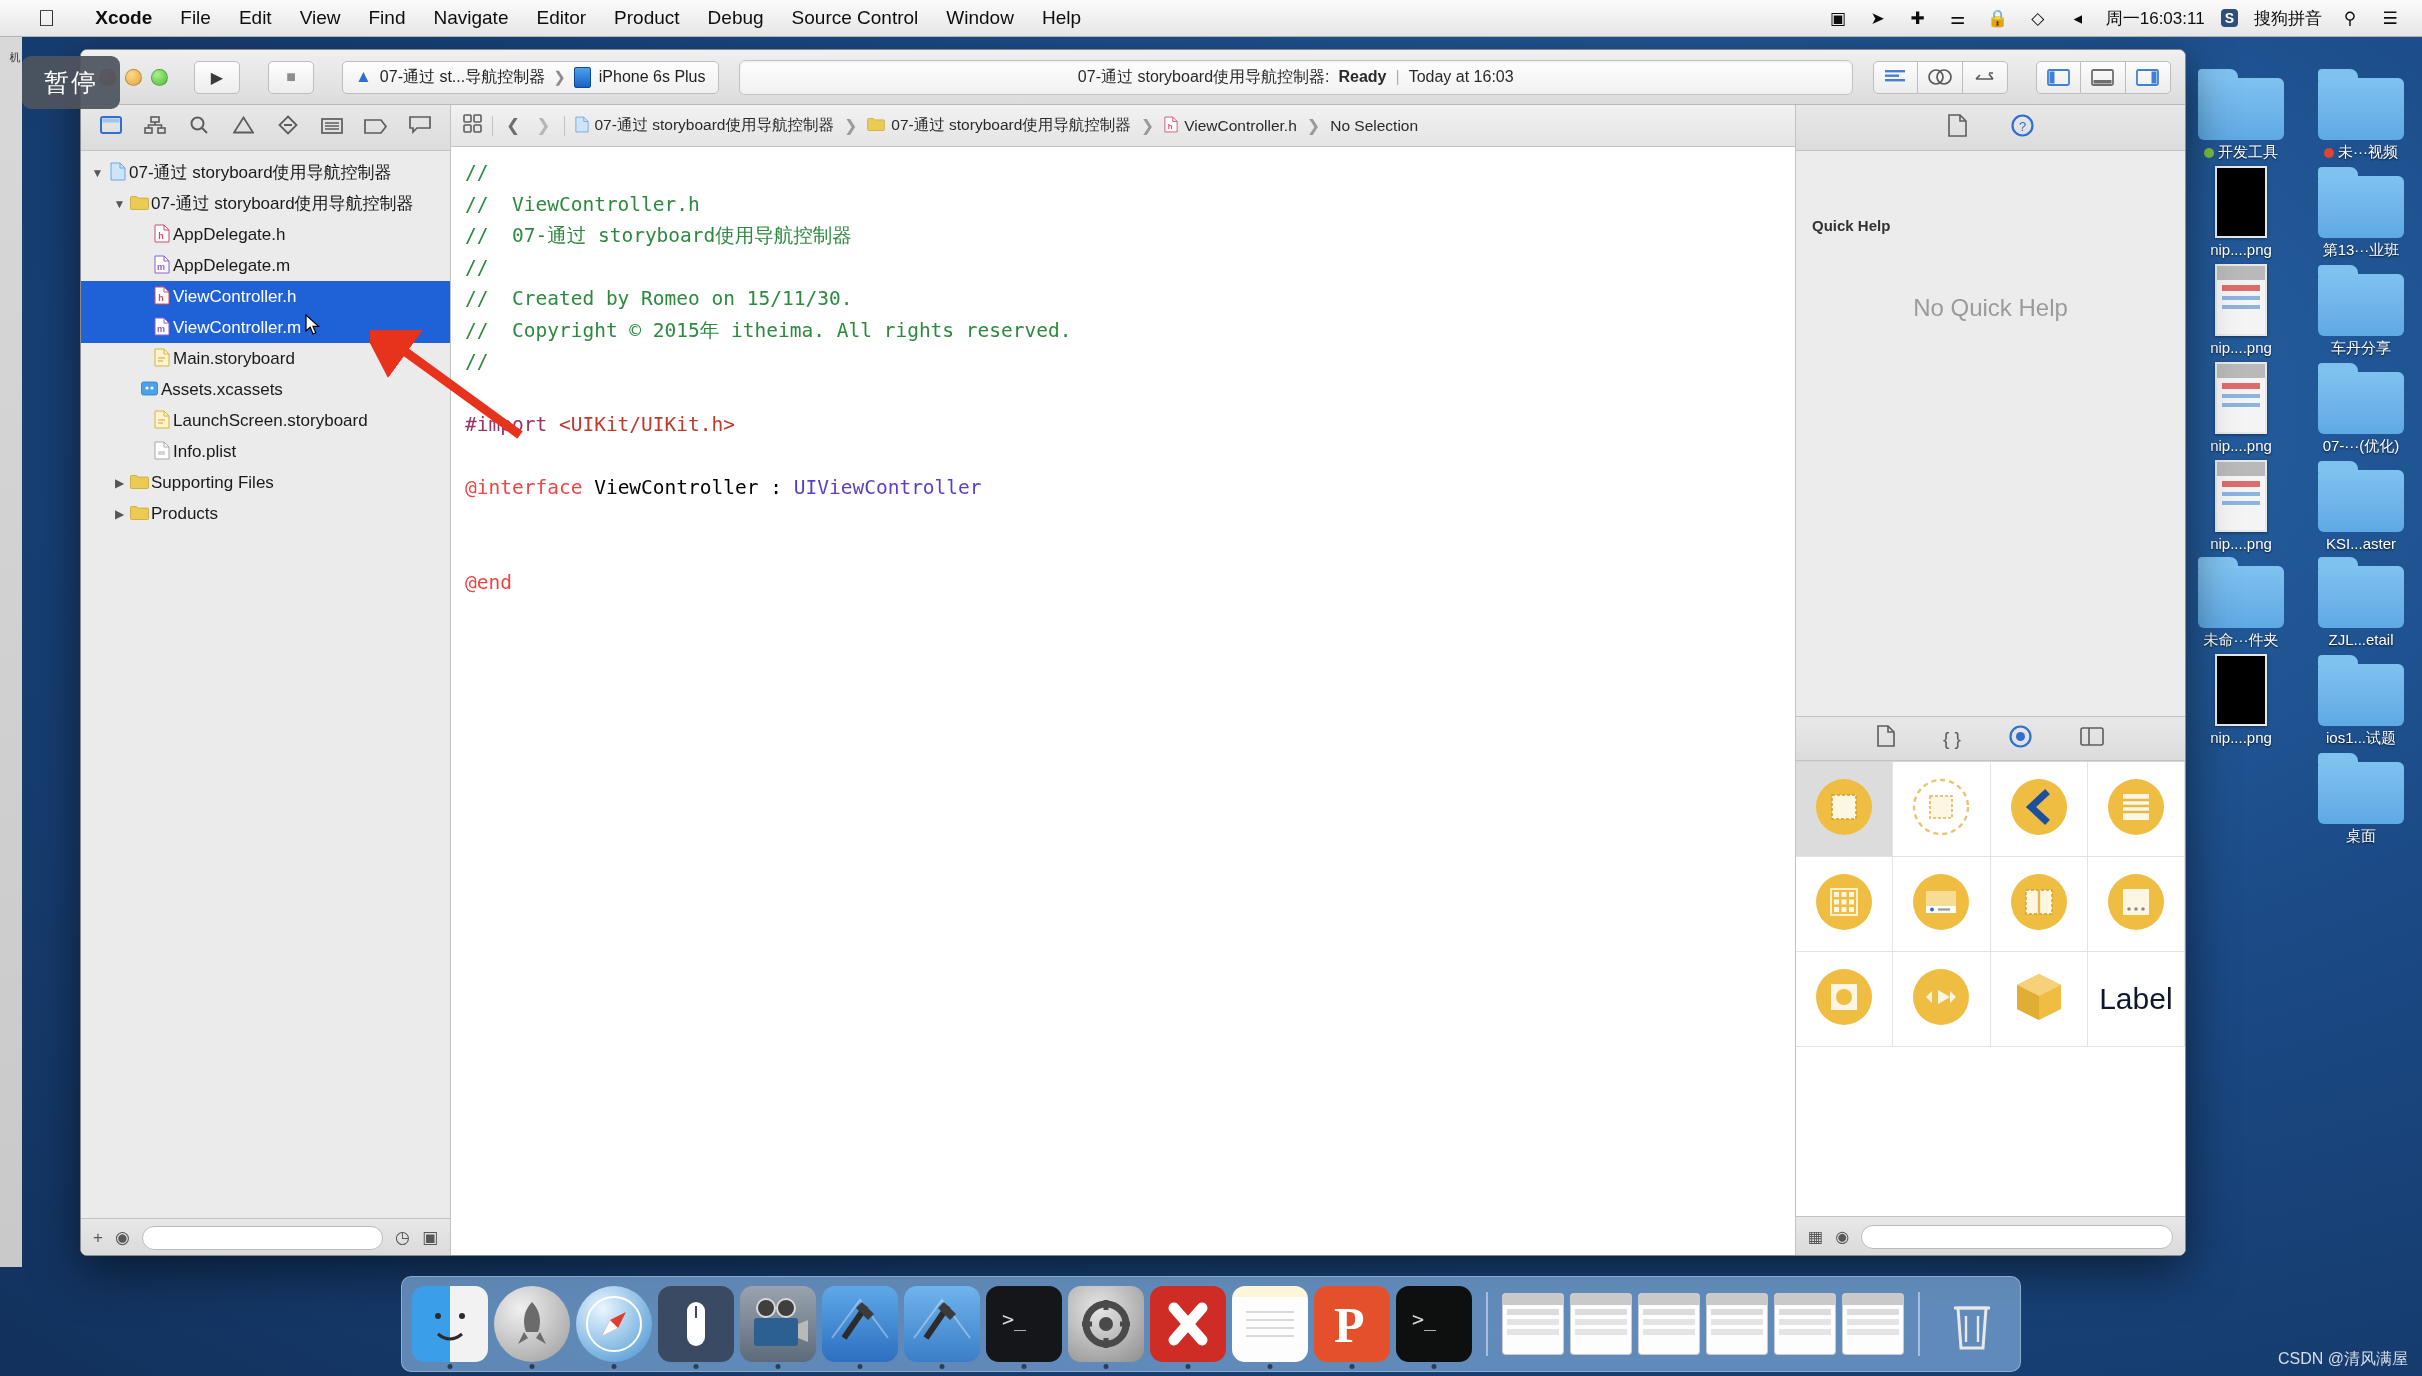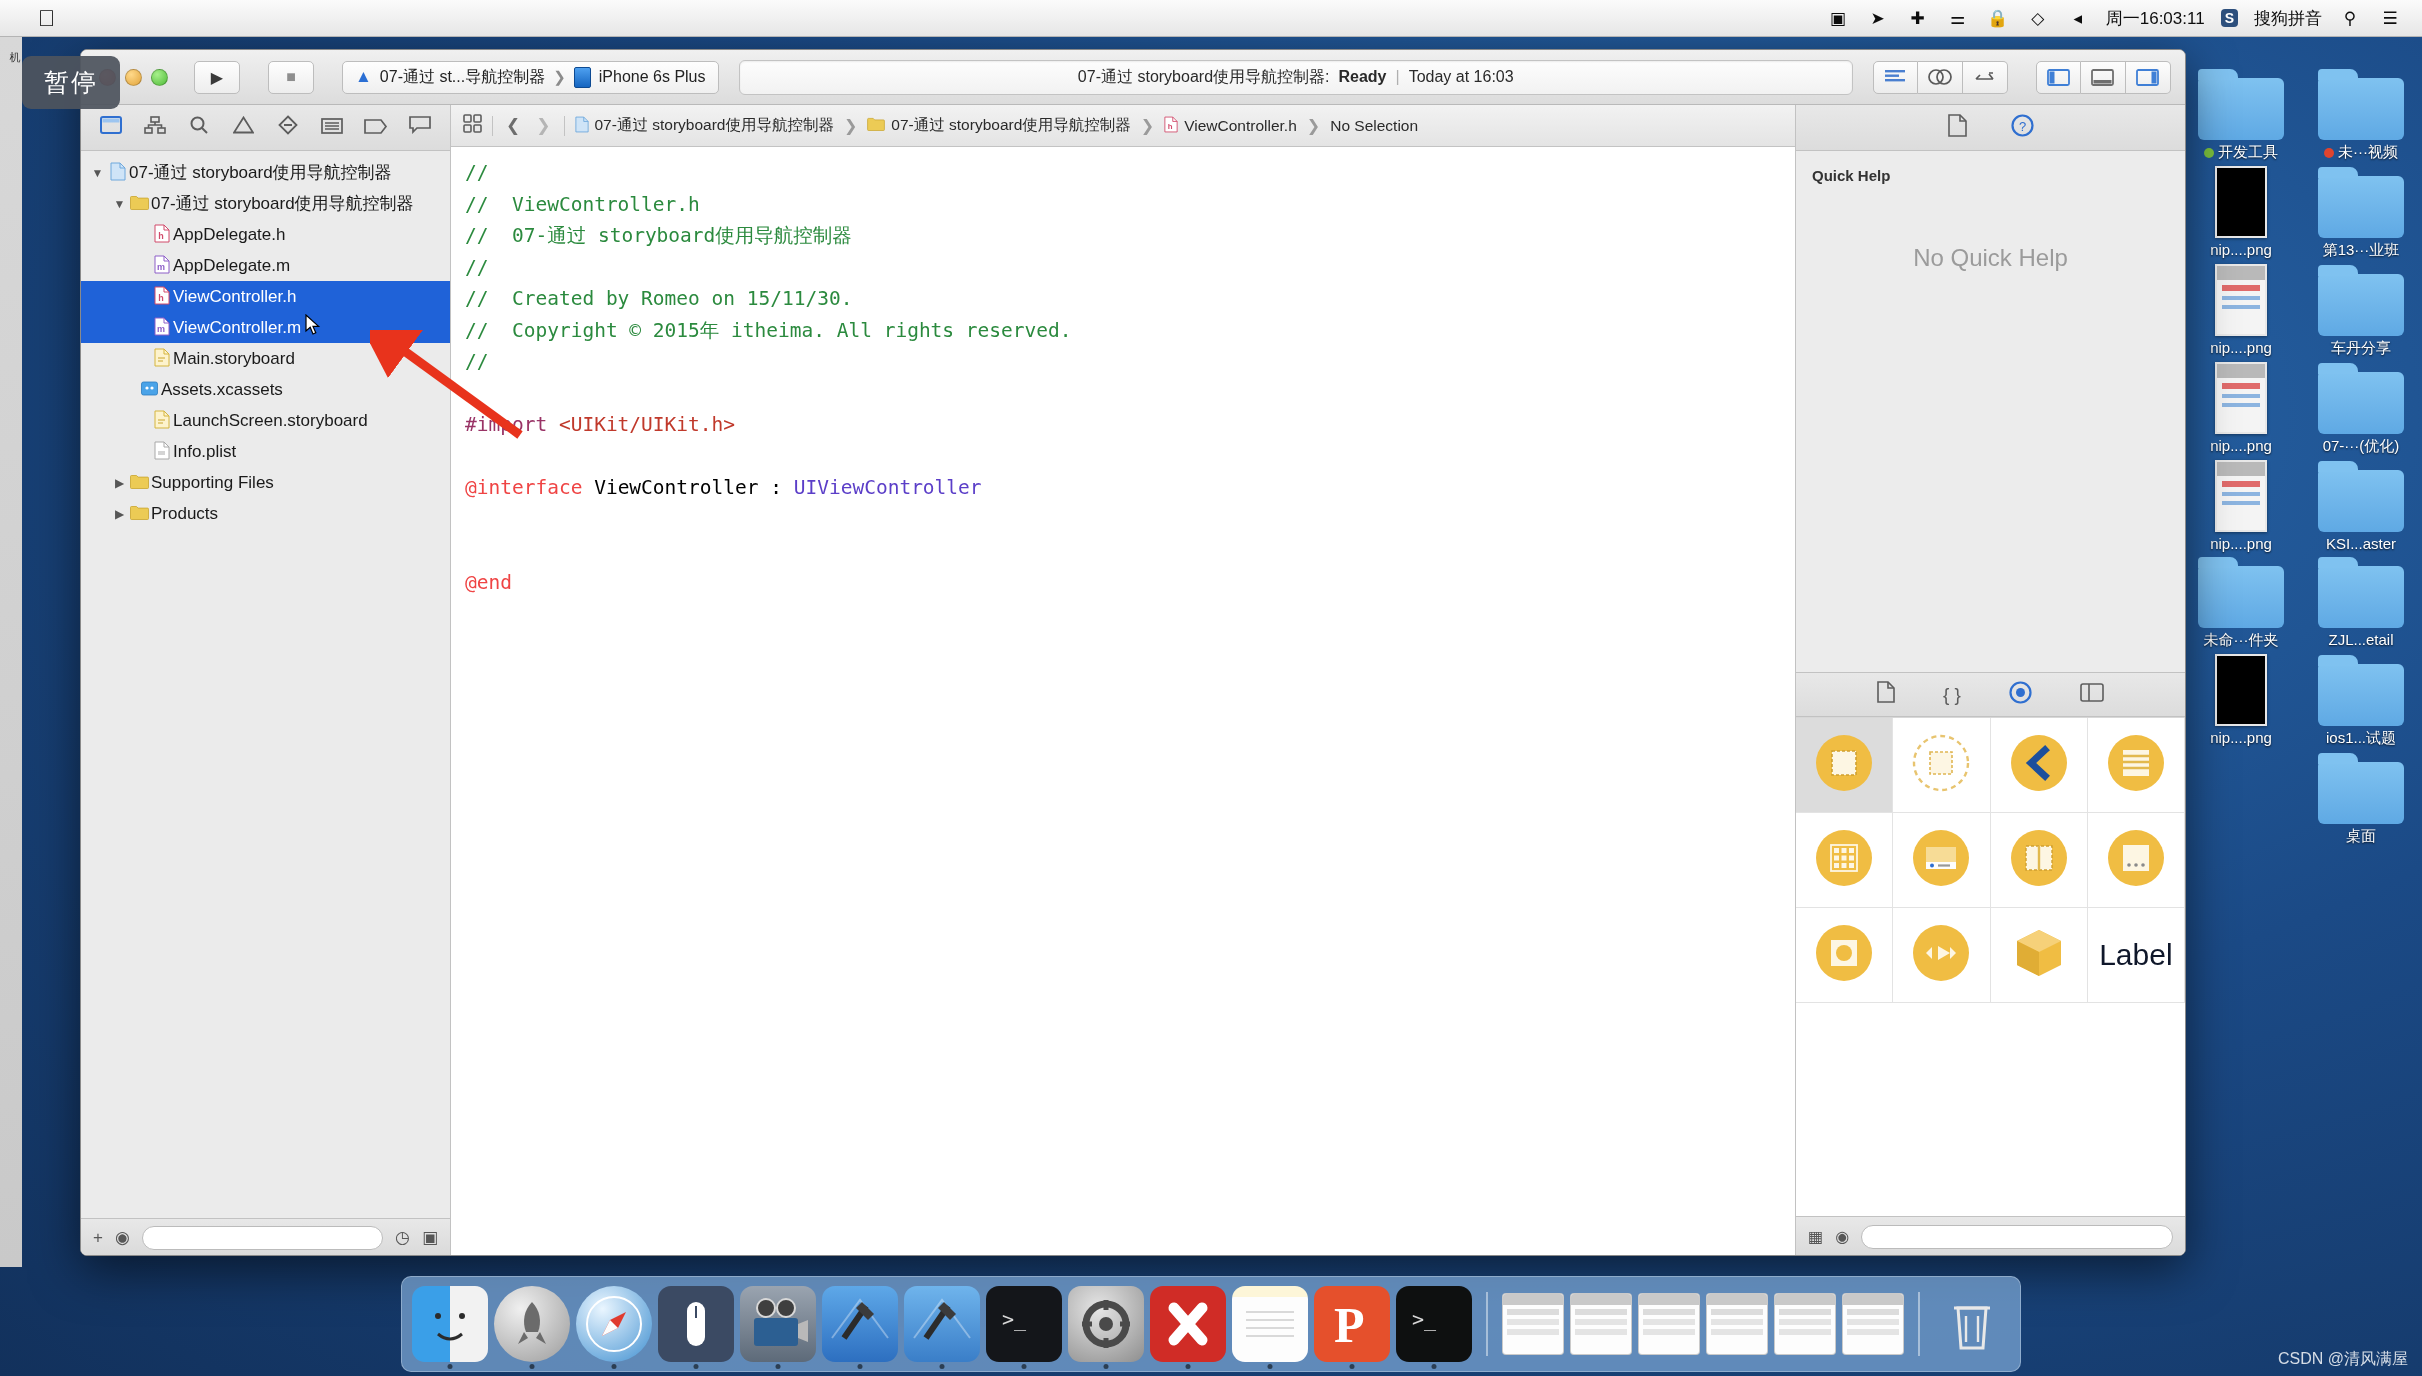--- a/index.html
+++ b/index.html
@@ -183,21 +183,21 @@
   #utilities {
     width:390px; background:#ececec; border-left:1px solid #c2c2c2;
     display:flex; flex-direction:column;
   }
   #insp-tabs {
     height:46px; display:flex; align-items:center; justify-content:center; gap:44px;
     background:linear-gradient(#e8e8e8,#dcdcdc); border-bottom:1px solid #c2c2c2;
     font-size:19px; color:#5d5d5d;
   }
   #insp-tabs .sel { color:#2f6fd0; }
-  #insp-body { height:522px; background:#ececec; border-bottom:1px solid #c2c2c2; padding:16px 16px; }
+  #insp-body { height:522px; background:#ececec; border-bottom:1px solid #c2c2c2; padding:22px 16px;margin-top:44px; }
   #qh-title { font-size:15px; font-weight:bold; color:#333; }
   #qh-empty { margin-top:60px; text-align:center; font-size:24px; color:#9b9b9b; }
   #lib-tabs {
     height:44px; display:flex; align-items:center; justify-content:center; gap:48px;
     background:linear-gradient(#e8e8e8,#dcdcdc); border-bottom:1px solid #c2c2c2;
     font-size:19px; color:#5d5d5d;
   }
   #lib-tabs .sel{ color:#2f6fd0; }
   #lib-grid {
     flex:1; background:#fff; display:grid;
@@ -391,20 +391,34 @@
     <div class="dicon">
       <div class="glyph">
         <div class="folder"></div>
       </div>
       <div class="dlabel">桌面</div>
     </div>
   </div>
 
 <div id="menubar">
   <span class="apple"></span>
+  <span id="menu-items" style="display:flex;align-items:center;">
+      <span class="mi bold">Xcode</span>
+      <span class="mi">File</span>
+      <span class="mi">Edit</span>
+      <span class="mi">View</span>
+      <span class="mi">Find</span>
+      <span class="mi">Navigate</span>
+      <span class="mi">Editor</span>
+      <span class="mi">Product</span>
+      <span class="mi">Debug</span>
+      <span class="mi">Source Control</span>
+      <span class="mi">Window</span>
+      <span class="mi">Help</span>
+    </span>
   <span class="right">
     <span class="ic">▣</span>
     <span class="ic">➤</span>
     <span class="ic">✚</span>
     <span class="ic">⚌</span>
     <span class="ic">🔒</span>
     <span class="ic">◇</span>
     <span class="ic">◂</span>
     <span>周一16:03:11</span>
     <span class="sogou-badge">S</span>

